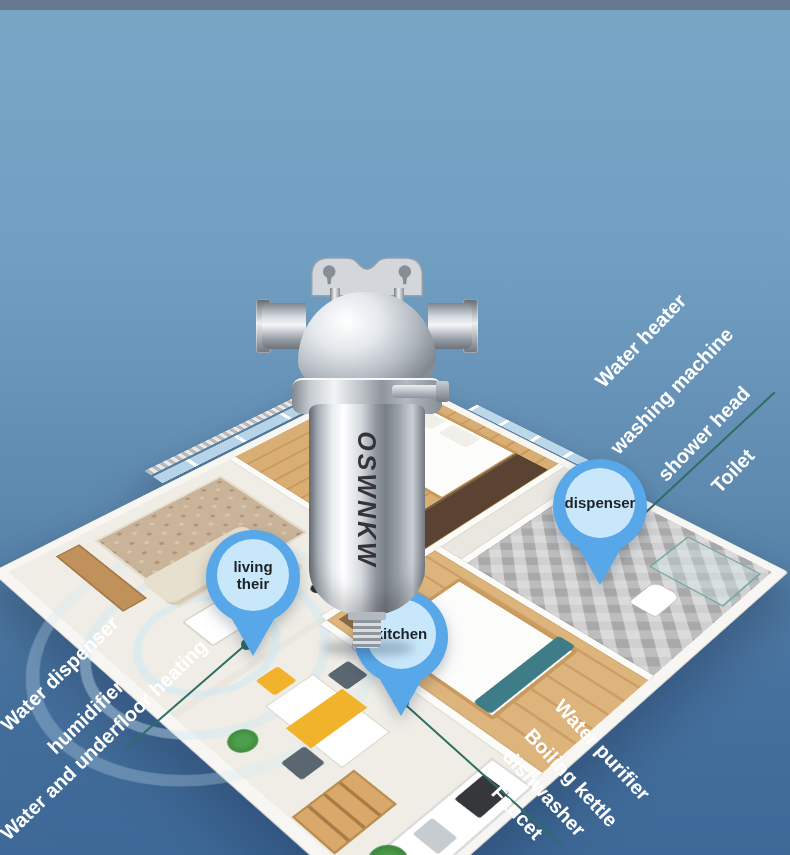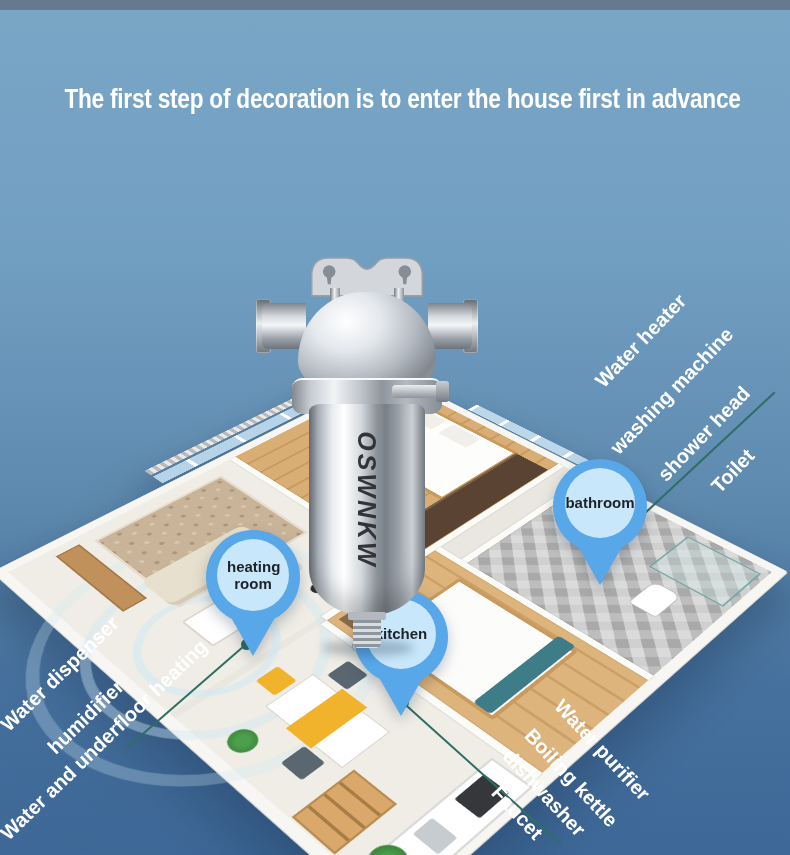--- a/index.html
+++ b/index.html
@@ -77,23 +77,20 @@
   .collar{position:absolute;left:348px;top:612px;width:38px;height:8px;background:#b4b9bf;border-radius:2px;}
   .nipple{position:absolute;left:353px;top:620px;width:28px;height:28px;border-radius:0 0 5px 5px;
     background:repeating-linear-gradient(180deg,#8f959d 0 3px,#d9dde0 3px 6px);}
 </style>
 </head>
 <body>
 
 <div class="stage">
   <div class="top-strip"></div>
 
-  <div class="title-row">
-    <span class="t">The first step of decoration is to enter the house first in advance</span>
-  </div>
 
   <div class="plan">
     <div class="wall-outer"></div>
     <div class="floor-base"></div>
 
     <div class="abs wood1" style="left:0;top:0;width:270px;height:250px;"></div>
     <div class="abs tile-bath" style="left:315px;top:0;width:225px;height:205px;"></div>
     <div class="abs wood2" style="left:278px;top:213px;width:262px;height:150px;"></div>
     <div class="abs lightfloor" style="left:0;top:258px;width:270px;height:282px;"></div>
     <div class="abs lightfloor" style="left:278px;top:371px;width:262px;height:169px;"></div>
@@ -151,29 +148,29 @@
   <div class="conn" style="left:108px;top:695px;width:157px;transform:rotate(-41deg);"></div>
   <div class="conn" style="left:377px;top:773px;width:211px;transform:rotate(42deg);"></div>
   <div class="dot" style="left:596px;top:553px;"></div>
   <div class="dot" style="left:241px;top:639px;"></div>
   <div class="dot" style="left:398px;top:697px;"></div>
 
   <div class="pin" style="left:553px;top:459px;">
     <div class="pin-tail" style="top:84px;"></div>
     <div class="pin-head" style="width:94px;height:94px;">
       <div class="pin-inner" style="width:70px;height:70px;">
-        <span class="pin-text">bathroom</span>
+        <span class="pin-text">dispenser</span>
       </div>
     </div>
   </div>
   <div class="pin" style="left:206px;top:530px;">
     <div class="pin-tail" style="top:84px;"></div>
     <div class="pin-head" style="width:94px;height:94px;">
       <div class="pin-inner" style="width:72px;height:72px;">
-        <span class="pin-text" style="width:52px;">heating room</span>
+        <span class="pin-text" style="width:52px;">living their</span>
       </div>
     </div>
   </div>
   <div class="pin" style="left:354px;top:590px;">
     <div class="pin-tail" style="top:84px;"></div>
     <div class="pin-head" style="width:94px;height:94px;">
       <div class="pin-inner" style="width:70px;height:70px;">
         <span class="pin-text">kitchen</span>
       </div>
     </div>

